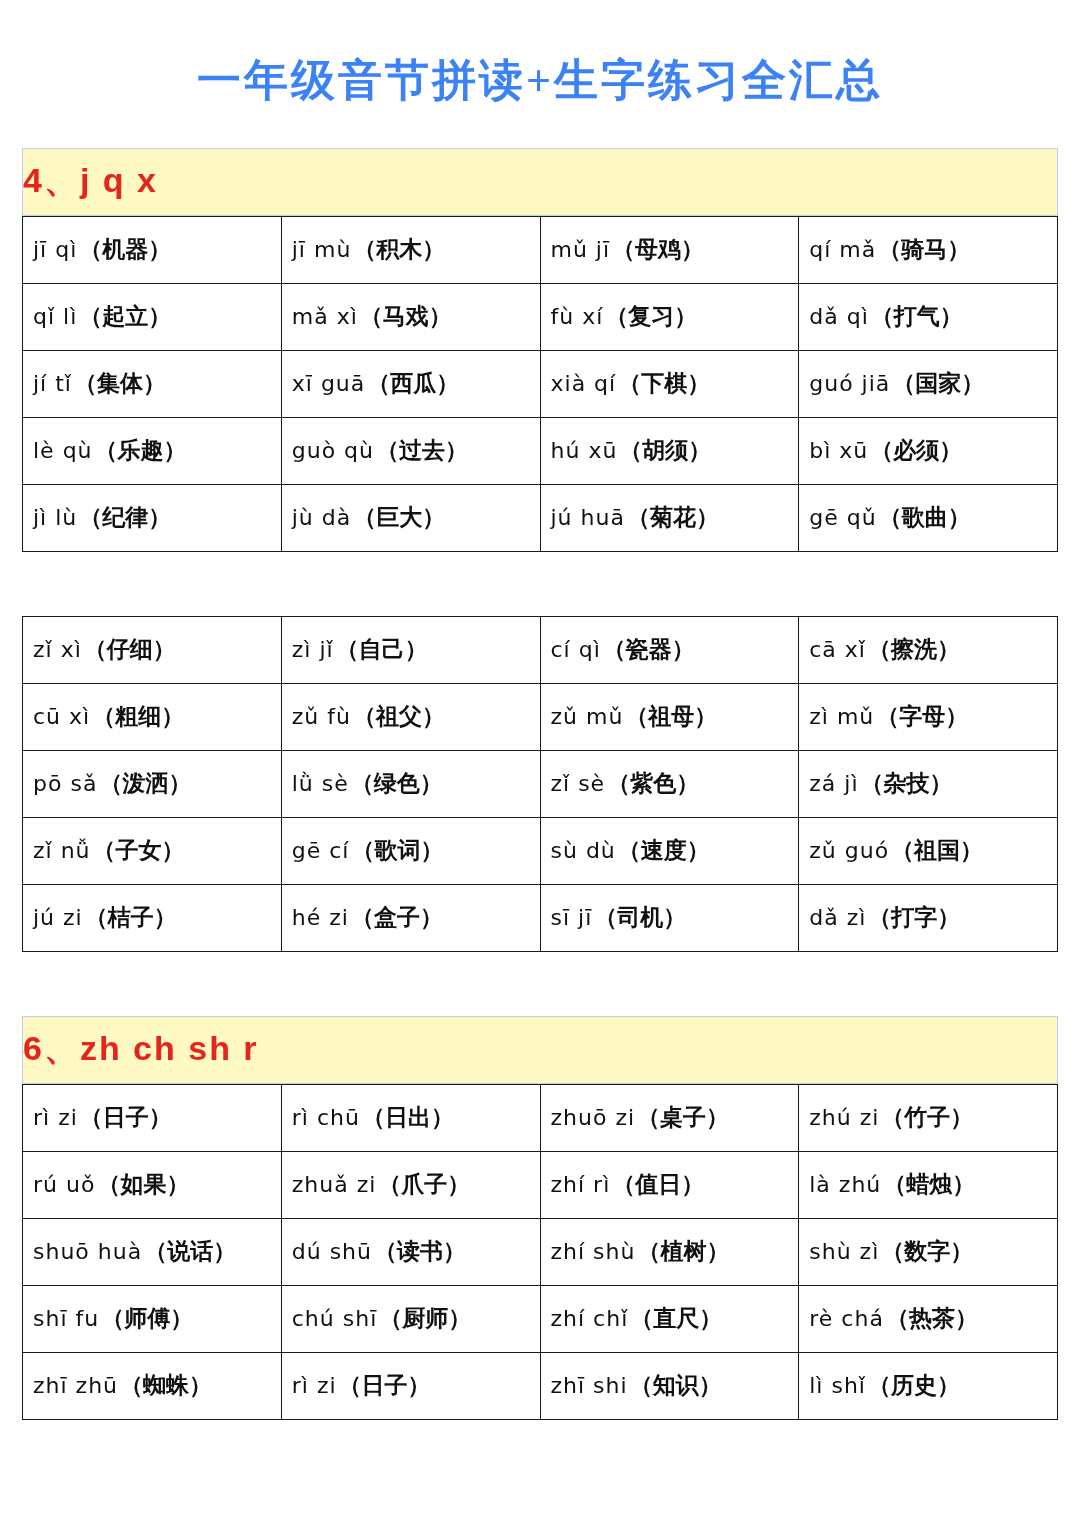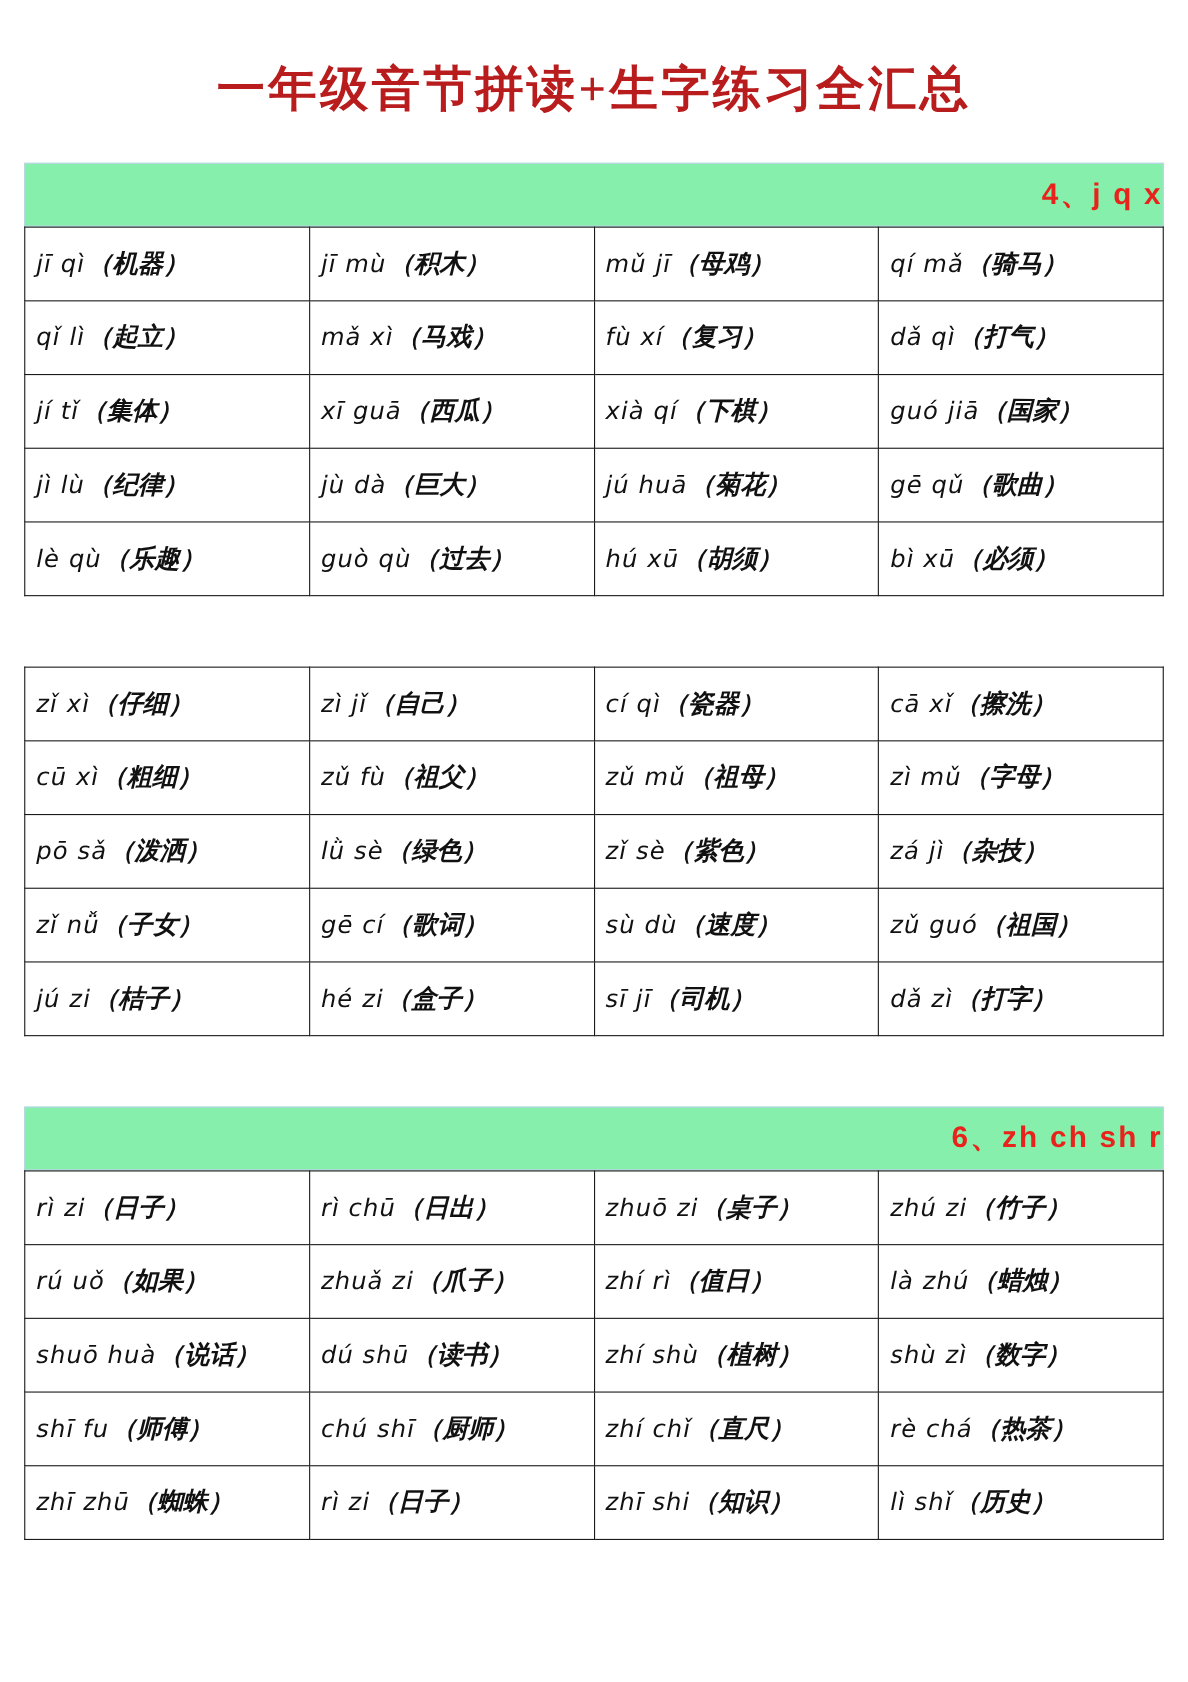--- a/index.html
+++ b/index.html
@@ -17,46 +17,45 @@
     width: 1080px;
     box-sizing: border-box;
     padding: 55px 22px 30px 22px;
   }
   .doc-title {
     text-align: center;
     font-family: "Liberation Serif", serif;
     font-weight: bold;
     font-size: 44px;
     letter-spacing: 3px;
-    color: #b91c1c;
+    color: #3b82f6;
     margin: 0 0 40px 0;
     line-height: 1.2;
   }
   .section {
     margin-bottom: 64px;
   }
   .section:last-child {
     margin-bottom: 3px;
   }
   .section-header {
-    background: #86efac;
-    text-align: right;
+    background: #fef9c3;
+    text-align: left;
     font-family: "Liberation Sans", sans-serif;
     font-weight: bold;
-    font-size: 27px;
+    font-size: 34px;
     color: #E8231B;
     padding: 9px 0 11px 0;
     letter-spacing: 2px;
     border: 1px solid #BDD2EA;
   }
   table.grid {
     width: 100%;
     border-collapse: collapse;
     table-layout: fixed;
-    font-style: italic;
   }
   table.grid td {
     border: 1px solid #1a1a1a;
     height: 58px;
     padding: 4px 10px;
     vertical-align: middle;
     font-size: 23px;
     white-space: nowrap;
     overflow: hidden;
   }
@@ -167,66 +166,66 @@
           <td>
               <span class="cell-inner">
                 <span class="py">guó jiā</span>
                 <span class="hz">（国家）</span>
               </span>
             </td>
         </tr>
         <tr>
           <td>
               <span class="cell-inner">
+                <span class="py">lè qù</span>
+                <span class="hz">（乐趣）</span>
+              </span>
+            </td>
+          <td>
+              <span class="cell-inner">
+                <span class="py">guò qù</span>
+                <span class="hz">（过去）</span>
+              </span>
+            </td>
+          <td>
+              <span class="cell-inner">
+                <span class="py">hú xū</span>
+                <span class="hz">（胡须）</span>
+              </span>
+            </td>
+          <td>
+              <span class="cell-inner">
+                <span class="py">bì xū</span>
+                <span class="hz">（必须）</span>
+              </span>
+            </td>
+        </tr>
+        <tr>
+          <td>
+              <span class="cell-inner">
                 <span class="py">jì lù</span>
                 <span class="hz">（纪律）</span>
               </span>
             </td>
           <td>
               <span class="cell-inner">
                 <span class="py">jù dà</span>
                 <span class="hz">（巨大）</span>
               </span>
             </td>
           <td>
               <span class="cell-inner">
                 <span class="py">jú huā</span>
                 <span class="hz">（菊花）</span>
               </span>
             </td>
           <td>
               <span class="cell-inner">
                 <span class="py">gē qǔ</span>
                 <span class="hz">（歌曲）</span>
-              </span>
-            </td>
-        </tr>
-        <tr>
-          <td>
-              <span class="cell-inner">
-                <span class="py">lè qù</span>
-                <span class="hz">（乐趣）</span>
-              </span>
-            </td>
-          <td>
-              <span class="cell-inner">
-                <span class="py">guò qù</span>
-                <span class="hz">（过去）</span>
-              </span>
-            </td>
-          <td>
-              <span class="cell-inner">
-                <span class="py">hú xū</span>
-                <span class="hz">（胡须）</span>
-              </span>
-            </td>
-          <td>
-              <span class="cell-inner">
-                <span class="py">bì xū</span>
-                <span class="hz">（必须）</span>
               </span>
             </td>
         </tr>
       </tbody>
     </table>
   </div>
 
   <div class="section">
     <table class="grid">
       <tbody>

